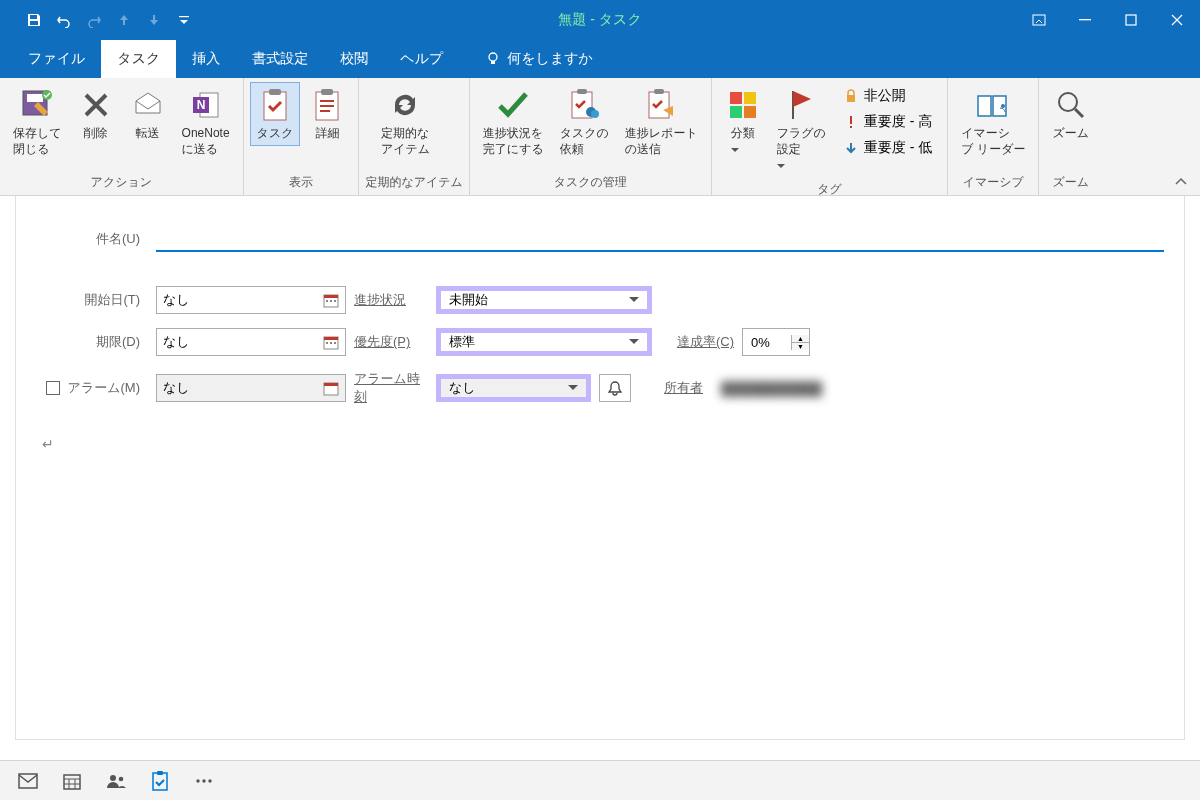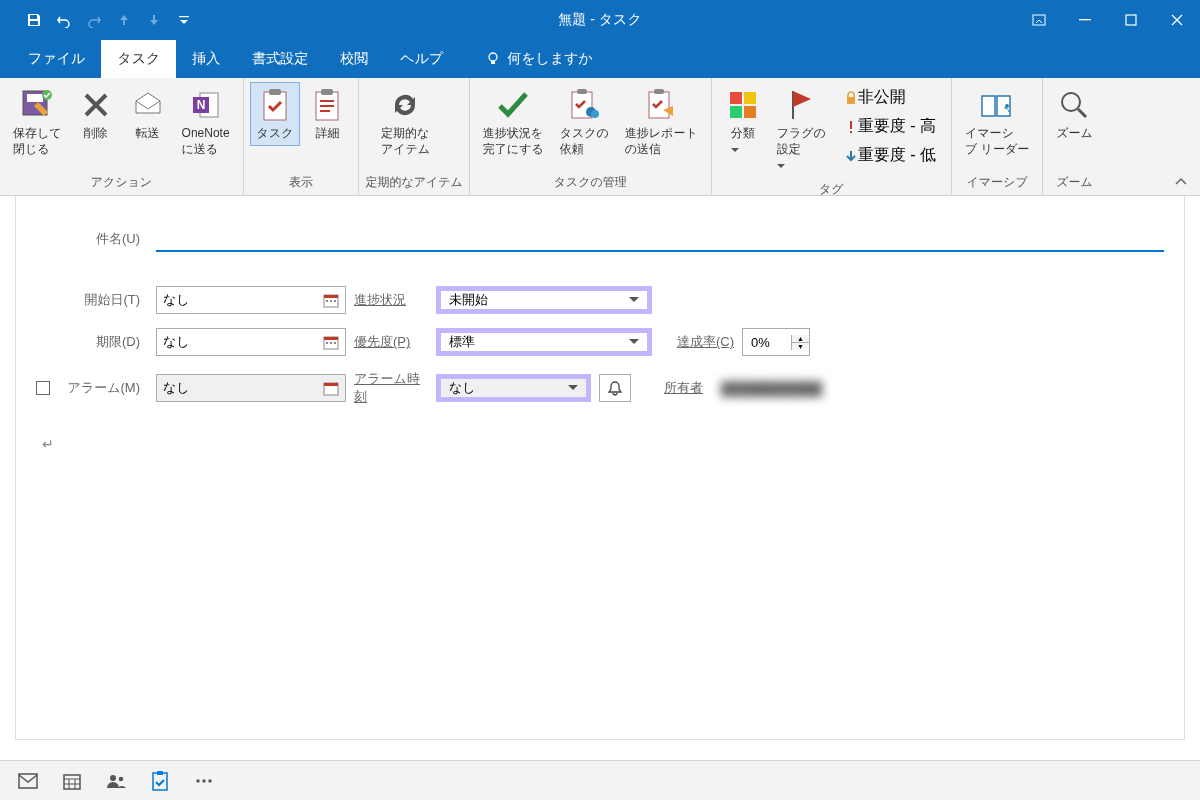--- a/index.html
+++ b/index.html
@@ -1,18 +1,18 @@
 <!DOCTYPE html>
 <html><head>
 <meta charset="utf-8">
 <style>
 * { margin: 0; padding: 0; box-sizing: border-box; font-family: "Meiryo", "Yu Gothic", sans-serif; }
 body { background: #fff; overflow: hidden; width: 1200px; height: 800px; position: relative; }
 
-.titlebar { height: 40px; background: #106ebe; display: flex; align-items: center; color: #ffffff; position: relative; }
+.titlebar { height: 40px; background: #106ebe; display: flex; align-items: center; color: #86efac; position: relative; }
 .qat { display: flex; align-items: center; gap: 2px; padding-left: 20px; }
 .qat-btn { width: 28px; height: 28px; display: flex; align-items: center; justify-content: center; cursor: pointer; color: #fff; }
 .qat-btn.disabled { opacity: 0.4; cursor: default; }
 .title { position: absolute; left: 50%; transform: translateX(-50%); font-size: 14px; }
 .winctrl { margin-left: auto; display: flex; }
 .winctrl div { width: 46px; height: 40px; display: flex; align-items: center; justify-content: center; cursor: pointer; }
 
 .tabs { height: 38px; background: #106ebe; display: flex; padding-left: 12px; color: #fff; }
 .tab { padding: 10px 16px 8px; font-size: 14px; cursor: pointer; }
 .tab.active { background: #fff; color: #333; }
@@ -21,21 +21,21 @@
 .ribbon { height: 118px; background: #f3f3f3; border-bottom: 1px solid #d4d4d4; display: flex; position: relative; }
 .ribbon-collapse { position: absolute; right: 12px; bottom: 6px; cursor: pointer; color: #666; }
 .group { display: flex; flex-direction: column; border-right: 1px solid #d4d4d4; padding: 4px 6px 2px; }
 .group-body { flex: 1; display: flex; align-items: flex-start; gap: 2px; }
 .group-label { text-align: center; font-size: 12px; color: #555; padding: 2px 0; }
 .rbtn { display: flex; flex-direction: column; align-items: center; justify-content: flex-start; padding: 4px 6px; cursor: pointer; border: 1px solid transparent; min-width: 46px; }
 .rbtn.active { background: #d4e4f7; border-color: #7eb0e3; }
 .rbtn .ricon { width: 36px; height: 36px; display: flex; align-items: center; justify-content: center; margin-bottom: 2px; }
 .rbtn .rlabel { font-size: 12px; color: #333; text-align: left; line-height: 1.35; white-space: pre-line; }
 .mini-list { display: flex; flex-direction: column; padding: 2px; gap: 2px; }
-.mini-btn { display: flex; align-items: center; padding: 2px 6px; font-size: 16px; cursor: pointer; border: 1px solid transparent; }
+.mini-btn { display: flex; align-items: center; gap: 6px; padding: 2px 6px; font-size: 14px; cursor: pointer; border: 1px solid transparent; }
 
 .form-area { position: absolute; top: 196px; left: 15px; right: 15px; bottom: 60px; background: #fff; padding: 30px 20px 20px 20px; border: 1px solid #e0e0e0; border-top: none; }
 .field-row { display: flex; align-items: center; margin-bottom: 14px; }
 .lbl { width: 120px; text-align: right; padding-right: 16px; font-size: 13px; color: #666; }
 .lbl2 { width: 90px; text-align: left; padding: 0 8px; font-size: 13px; color: #666; text-decoration: underline; }
 .subject-input { flex: 1; border: none; border-bottom: 2px solid #0078d4; font-size: 14px; padding: 4px 2px; outline: none; }
 .date-input { width: 190px; height: 28px; border: 1px solid #ababab; display: flex; align-items: center; padding: 0 6px; font-size: 13px; background: #fff; }
 .date-input .date-btn { margin-left: auto; cursor: pointer; color: #666; }
 .date-input.disabled { background: #f0f0f0; }
 .combo { width: 216px; height: 28px; border: 5px solid #c4b5fd; display: flex; align-items: center; padding: 0 8px; font-size: 13px; background: #fff; }
@@ -418,21 +418,21 @@
     <div class="spinner">
       <div class="spinval">0%</div>
       <div class="spinbtns">
         <div>▲</div>
         <div>▼</div>
       </div>
     </div>
   </div>
 
   <div class="field-row">
-    <div class="lbl" style="display:flex;align-items:center;justify-content:space-between">
+    <div class="lbl" style="display:flex;align-items:center;justify-content:flex-end">
       <span class="chk"></span>
       <span>アラーム(M)</span>
     </div>
     <div class="date-input disabled">
       <span>なし</span>
       <span class="date-btn">
           <svg width="16" height="16" viewBox="0 0 16 16">
             <rect x="1" y="3" width="14" height="12" fill="#fff" stroke="#888"></rect>
             <rect x="1" y="3" width="14" height="3" fill="#c0392b"></rect>
           </svg>

